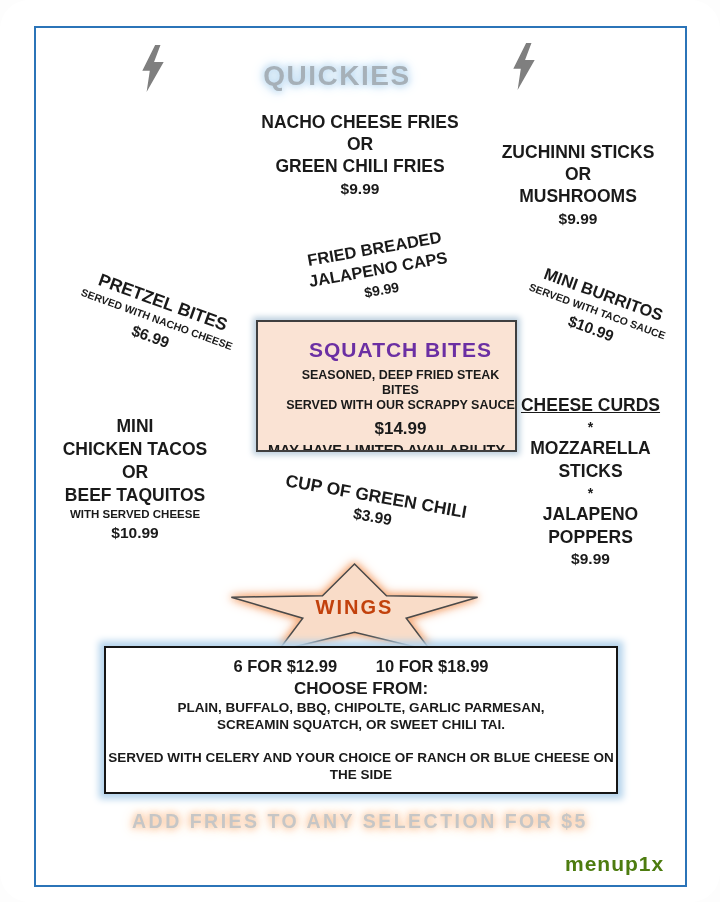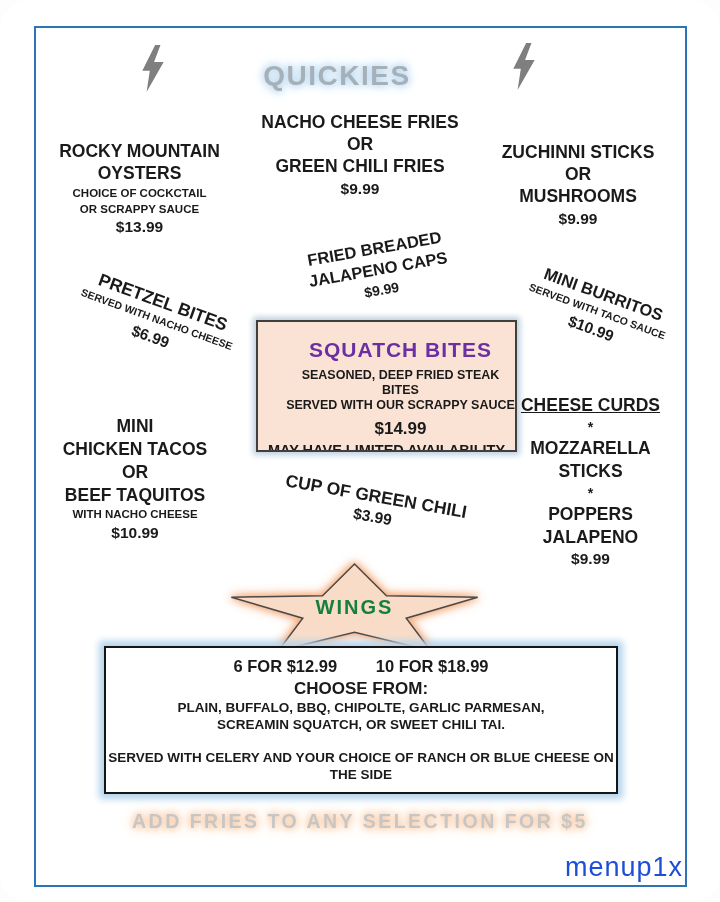--- a/index.html
+++ b/index.html
@@ -44,67 +44,60 @@
   .squatch-title{margin-top:16px;font-size:21px;font-weight:bold;
     letter-spacing:1px;color:#6b2fa3;}
   .squatch-desc{font-size:12.5px;line-height:15px;font-weight:bold;margin-top:6px;}
   .squatch-price{font-size:17px;font-weight:bold;margin-top:6px;}
   .squatch-note{position:absolute;left:0;right:0;bottom:-8px;
     font-size:14.5px;font-weight:bold;}
 
   .star-svg{left:228px;top:562px;width:253px;height:97px;
     filter:drop-shadow(0 0 3px #f7b488) drop-shadow(0 0 5px #f5a977);}
   .wings-title{left:228px;top:596px;width:253px;font-size:20px;font-weight:bold;
-    letter-spacing:2px;color:#15803d;z-index:4;}
+    letter-spacing:2px;color:#c2410c;z-index:4;}
 
   .wings-box{
     left:104px;top:646px;width:510px;height:136px;background:#ffffff;
     border:2.5px solid #151515;box-shadow:0 0 7px 5px #b5d4ec;
     text-align:center;padding-top:8px;z-index:2;
   }
   .wings-prices{font-size:16.5px;font-weight:bold;line-height:20px;}
   .wings-prices span{display:inline-block;}
   .wings-prices .gap{margin-left:34px;}
   .wings-choose{font-size:17px;font-weight:bold;line-height:21px;margin-top:2px;}
   .wings-flavors{font-size:13.5px;font-weight:bold;line-height:17px;}
   .wings-served{font-size:13.5px;font-weight:bold;line-height:17px;margin-top:16px;}
 
   .addfries{
     left:110px;top:810px;width:500px;font-size:19.5px;font-weight:bold;
     letter-spacing:2.5px;color:#c6c6c6;
     text-shadow:0 0 6px #f9c9a2,0 0 10px #f9c9a2,0 0 16px #fbd4b4;
   }
   .watermark{
-    left:565px;top:852px;font-size:27px;color:#1d4ed8;
-    letter-spacing:1px;z-index:5;
+    left:565px;top:852px;font-size:21px;color:#4d7c0f;
+    letter-spacing:1px;z-index:5;font-weight:bold;
   }
 </style>
 </head>
 <body>
 
 <div class="page">
 
   <div class="abs frame"></div>
 
   <svg class="abs bolt" style="left:140px;top:45px;" viewBox="0 0 24 44">
     <polygon points="14,0 2,24 9,24 6,44 22,16 13,16 19,0"></polygon>
   </svg>
   <svg class="abs bolt" style="left:511px;top:43px;" viewBox="0 0 24 44">
     <polygon points="14,0 2,24 9,24 6,44 22,16 13,16 19,0"></polygon>
   </svg>
 
   <div class="abs ctr quickies">QUICKIES</div>
 
-  <div class="abs ctr" style="left:52px;top:140px;width:175px;">
-    <div class="t">ROCKY MOUNTAIN</div>
-    <div class="t">OYSTERS</div>
-    <div class="d" style="margin-top:2px;">CHOICE OF COCKCTAIL</div>
-    <div class="d">OR SCRAPPY SAUCE</div>
-    <div class="p" style="margin-top:0;">$13.99</div>
-  </div>
 
   <div class="abs ctr" style="left:230px;top:111px;width:260px;">
     <div class="t">NACHO CHEESE FRIES</div>
     <div class="t">OR</div>
     <div class="t">GREEN CHILI FRIES</div>
     <div class="p">$9.99</div>
   </div>
 
   <div class="abs ctr" style="left:488px;top:141px;width:180px;">
     <div class="t">ZUCHINNI STICKS</div>
@@ -138,31 +131,31 @@
     <div class="squatch-price">$14.99</div>
     <div class="squatch-note">MAY HAVE LIMITED AVAILABILITY</div>
   </div>
 
   <div class="abs ctr" style="left:498px;top:394px;width:185px;">
     <div class="t" style="line-height:23px;text-decoration:underline;">CHEESE CURDS</div>
     <div class="star-sep">*</div>
     <div class="t" style="line-height:23px;">MOZZARELLA</div>
     <div class="t" style="line-height:23px;">STICKS</div>
     <div class="star-sep">*</div>
+    <div class="t" style="line-height:23px;">JALAPENO</div>
     <div class="t" style="line-height:23px;">POPPERS</div>
-    <div class="t" style="line-height:23px;">JALAPENO</div>
     <div class="p" style="margin-top:0;">$9.99</div>
   </div>
 
   <div class="abs ctr" style="left:40px;top:415px;width:190px;">
     <div class="t" style="line-height:23px;">MINI</div>
     <div class="t" style="line-height:23px;">CHICKEN TACOS</div>
     <div class="t" style="line-height:23px;">OR</div>
     <div class="t" style="line-height:23px;">BEEF TAQUITOS</div>
-    <div class="d">WITH NACHO CHEESE</div>
+    <div class="d">WITH SERVED CHEESE</div>
     <div class="p" style="margin-top:0;">$10.99</div>
   </div>
 
   <div class="abs ctr rot-p10" style="left:272px;top:485px;width:205px;">
     <div class="t">CUP OF GREEN CHILI</div>
     <div class="p" style="margin-top:0;">$3.99</div>
   </div>
 
   <div class="abs wings-box">
     <div class="wings-prices">

